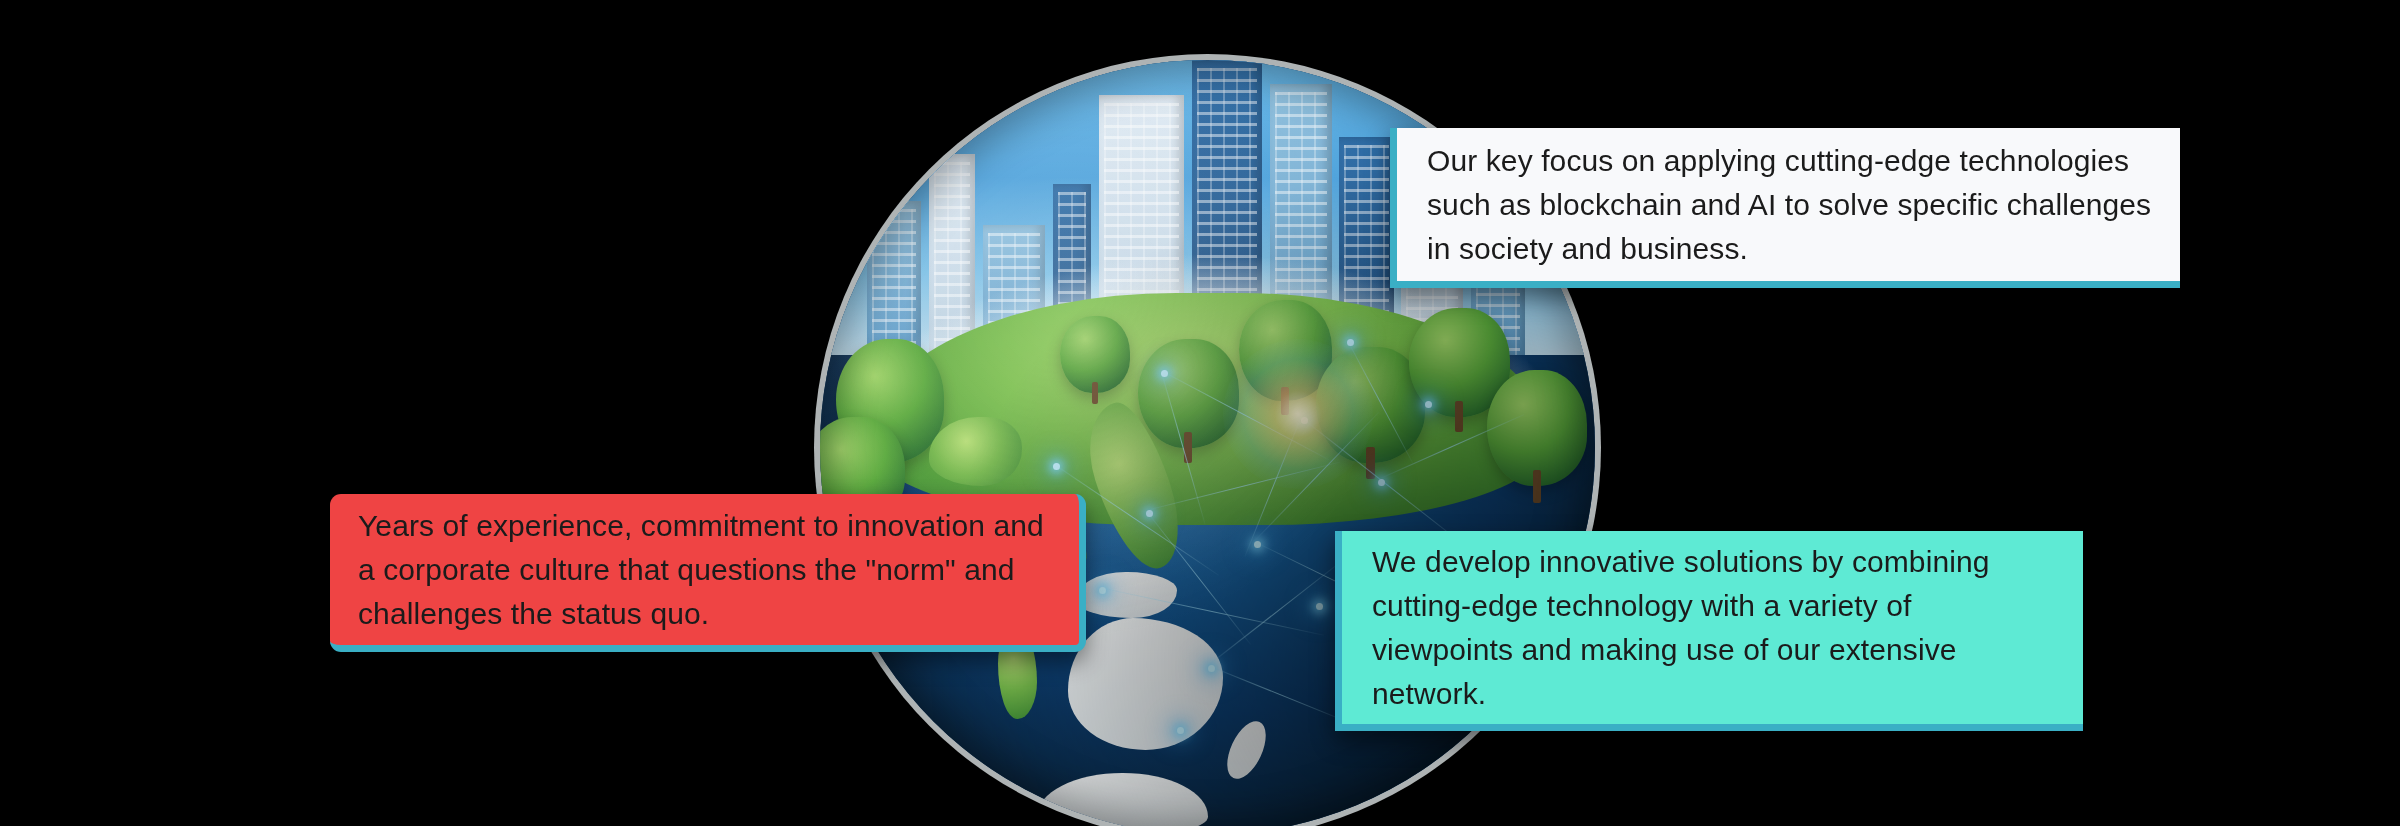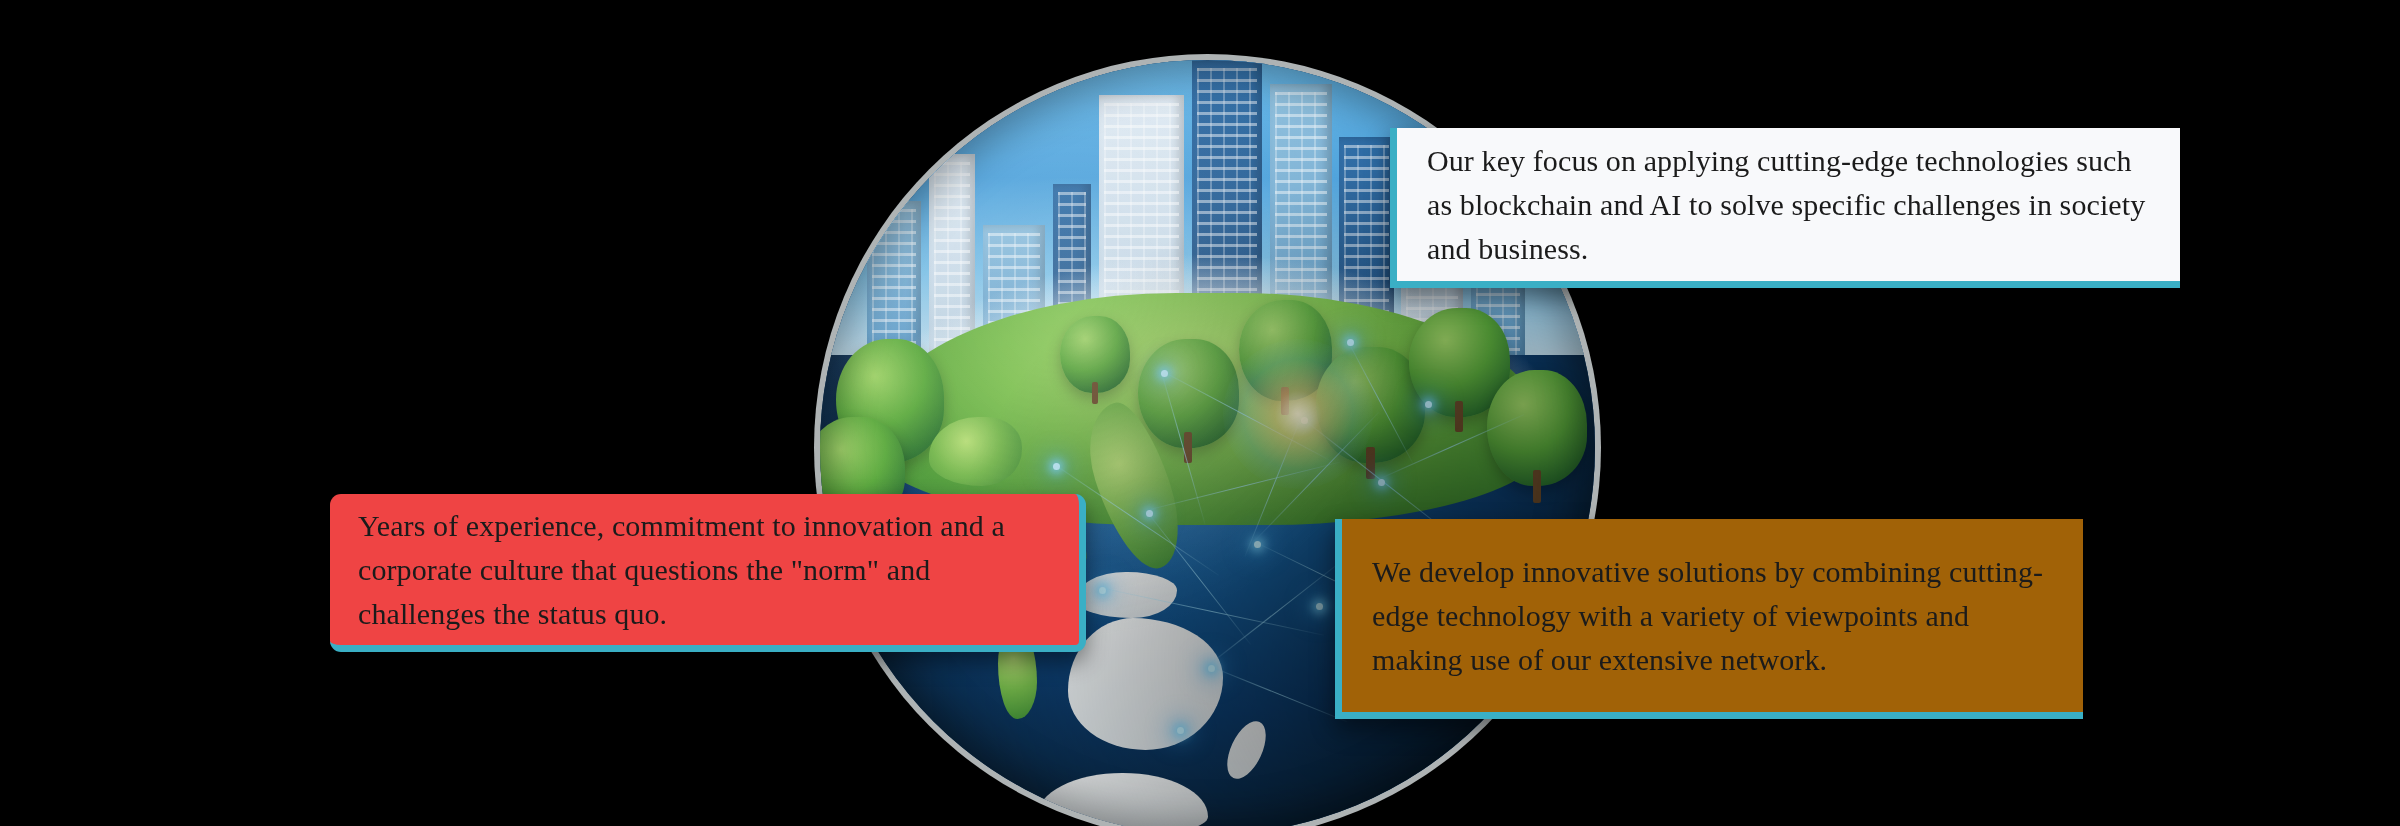--- a/index.html
+++ b/index.html
@@ -77,21 +77,21 @@
     box-sizing:border-box;
     box-shadow:0 10px 22px rgba(0,0,0,.45);
     display:flex;align-items:center;
   }
   .panel p{
     margin:0;
     color:#1b1b1b;
     font-size:30px;
     line-height:44px;
     letter-spacing:.1px;
-    font-family:Liberation Serif, serif;
+    font-family:Liberation Sans, sans-serif;
   }
   .panel.p1{left:337px;top:170px;width:748px;height:156px;padding:0 26px 0 28px;
             border-bottom:7px solid var(--accent);border-right:7px solid var(--accent);}
   .panel.p2{left:1390px;top:128px;width:790px;height:160px;padding:0 26px 0 30px;
             border-bottom:7px solid var(--accent);border-left:7px solid var(--accent);}
   .panel.p3{left:330px;top:494px;width:756px;height:158px;padding:0 26px 0 28px;
             border-bottom:7px solid var(--accent);border-right:7px solid var(--accent);}
   .panel.p4{left:1335px;top:519px;width:748px;height:200px;padding:0 26px 0 30px;
             border-bottom:7px solid var(--accent);border-left:7px solid var(--accent);}
   :root{--accent:#3aafc5;}
@@ -195,17 +195,17 @@
 
 
   <div class="panel p2" style="background: rgb(248, 249, 251); color: rgb(27, 27, 27);">
     <p>Our key focus on applying cutting-edge technologies such as blockchain and AI to solve specific challenges in society and business.</p>
   </div>
 
   <div class="panel p3" style="background: #ef4444; color: rgb(27, 27, 27); border-radius: 11px;">
     <p>Years of experience, commitment to innovation and a corporate culture that questions the "norm" and challenges the status quo.</p>
   </div>
 
-  <div class="panel p4" style="background: #a16207; color: rgb(27, 27, 27);">
+  <div class="panel p4" style="background: #5eead4; color: rgb(27, 27, 27); margin-top: 12px;">
     <p>We develop innovative solutions by combining cutting-edge technology with a variety of viewpoints and making use of our extensive network.</p>
   </div>
 
 </div>
 
 </body></html>

